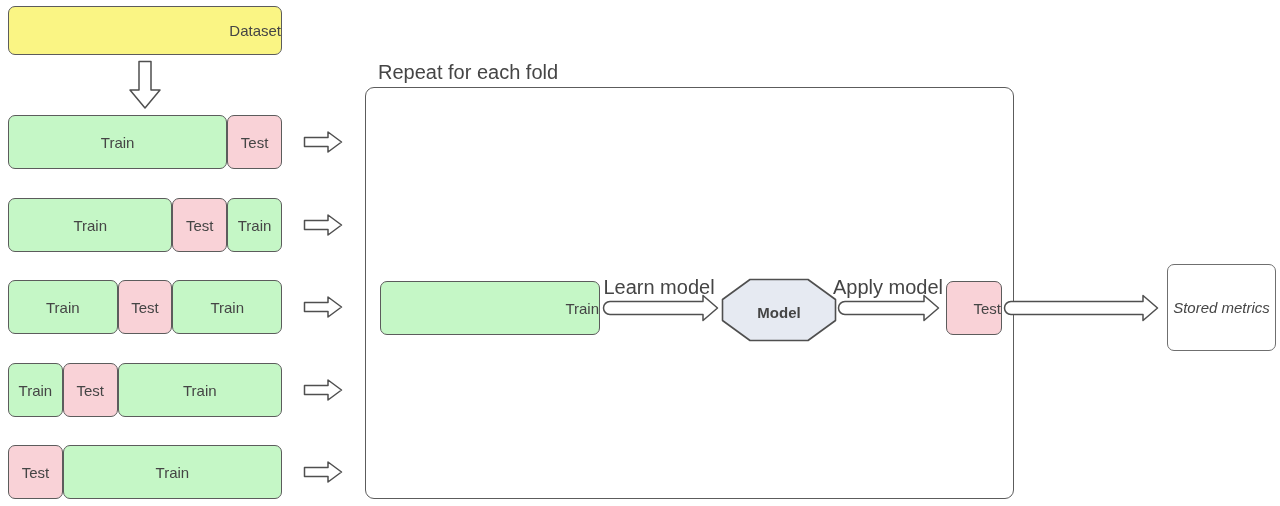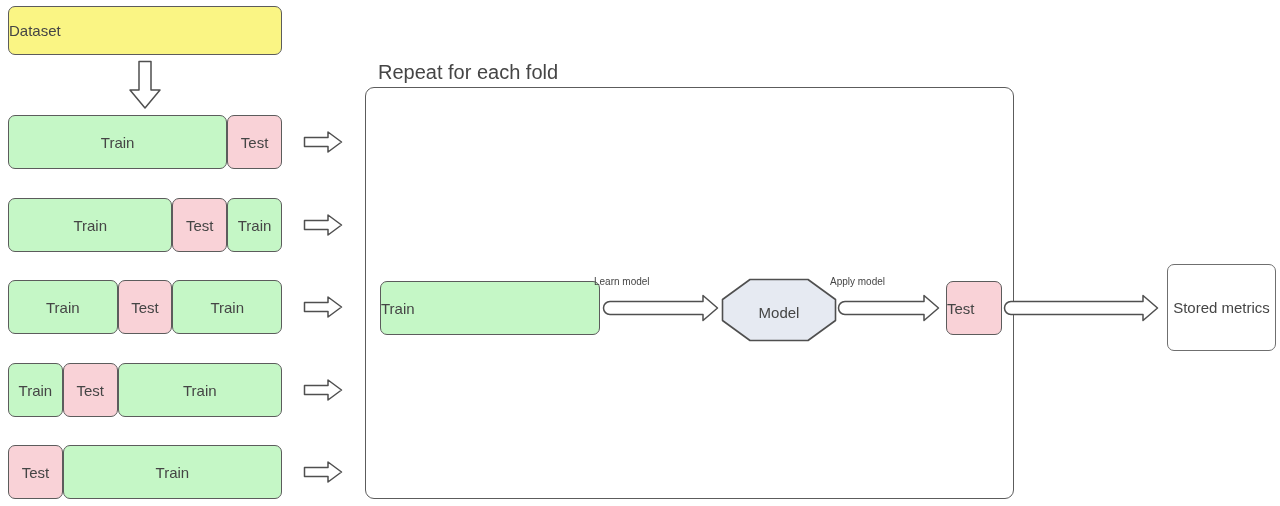--- a/index.html
+++ b/index.html
@@ -22,21 +22,21 @@
     height: 506px;
     background: #ffffff;
     overflow: hidden;
   }
   .box {
     position: absolute;
     border: 1.5px solid var(--box-border);
     border-radius: 7px;
     display: flex;
     align-items: center;
-    justify-content: flex-start;
+    justify-content: flex-end;
     font-size: 15px;
     color: var(--text-color);
   }
   .dataset-box { background: var(--dataset-fill); }
   .fold-row {
     position: absolute;
     left: 8px;
     width: 274px;
     height: 54px;
     display: flex;
@@ -67,34 +67,34 @@
   .repeat-label {
     position: absolute;
     left: 378px;
     top: 61px;
     font-size: 20px;
     color: var(--text-color);
     white-space: nowrap;
   }
   .arrow-label {
     position: absolute;
-    text-align: left;
-    font-size: 10px;
+    text-align: center;
+    font-size: 20px;
     color: var(--text-color);
     white-space: nowrap;
     z-index: 3;
   }
   .arrow-svg { position: absolute; z-index: 2; }
   .arrow-shape {
     fill: #ffffff;
     stroke: var(--arrow-stroke);
     stroke-width: 1.5;
     stroke-linejoin: round;
   }
-  .octagon-wrap { position: absolute; left: 721px; top: 278px; width: 116px; height: 68px; z-index: 2; }
+  .octagon-wrap { position: absolute; left: 721px; top: 278px; width: 116px; height: 68px; z-index: 2; font-weight: bold; }
   .octagon-shape {
     fill: var(--model-fill);
     stroke: var(--arrow-stroke);
     stroke-width: 1.6;
     stroke-linejoin: round;
   }
   .octagon-label {
     position: absolute;
     inset: 0;
     display: flex;
@@ -111,20 +111,21 @@
     height: 87px;
     background: #ffffff;
     border: 1.5px solid #6f6f6f;
     border-radius: 7px;
     display: flex;
     align-items: center;
     justify-content: center;
     font-size: 15px;
     color: var(--text-color);
     white-space: nowrap;
+    font-style: italic;
   }
 </style>
 </head>
 <body>
 
 <div class="canvas">
 
   <div class="box dataset-box" style="left:8px; top:6px; width:274px; height:49px;">
     <span>Dataset</span>
   </div>

